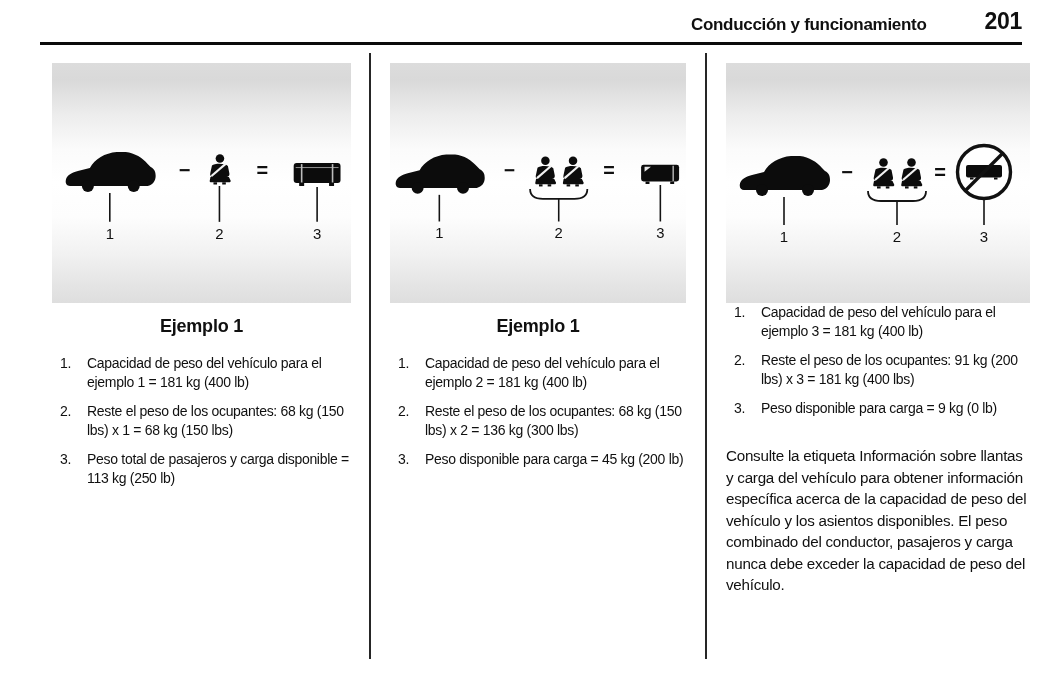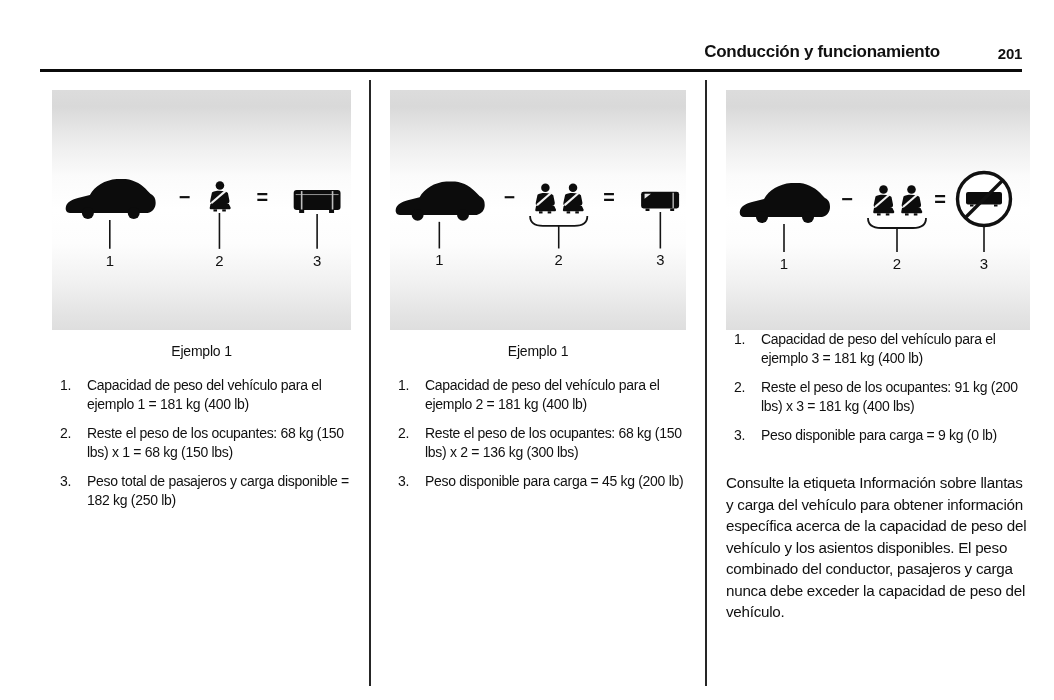--- a/index.html
+++ b/index.html
@@ -2,43 +2,43 @@
 <html><head>
 <meta charset="utf-8">
 <style>
   * { margin:0; padding:0; box-sizing:border-box; }
   html,body { width:1054px; height:700px; background:#ffffff; overflow:hidden;
               font-family:"Liberation Sans", sans-serif; color:#101010; }
 
   .page { width:1054px; height:700px; background:#fff; }
 
   
-  header { height:72px; margin:0 32px 0 40px; border-bottom:3px solid #0b0b0b;
+  header { height:45px; margin:0 32px 0 40px; border-bottom:3px solid #0b0b0b;
            display:flex; align-items:flex-end; justify-content:flex-end; padding-bottom:7px; }
   .section-title { font-size:17px; font-weight:700; letter-spacing:-0.3px; }
-  .page-number  { font-size:15px; font-weight:700; margin-left:58px; letter-spacing:-0.3px; }
+  .page-number  { font-size:23px; font-weight:700; margin-left:58px; letter-spacing:-0.3px; }
 
   
   .columns { display:flex; margin:8px 24px 0 40px; height:606px; }
   .col { overflow:hidden; }
   .col-1 { width:331px; border-right:2px solid #262626; padding:10px 18px 0 12px; }
   .col-2 { width:336px; border-right:2px solid #262626; padding:10px 19px 0 19px; }
   .col-3 { width:323px; padding:10px 0 0 19px; }
 
   
   .diagram { position:relative; height:240px; width:100%;
      background:linear-gradient(180deg,#dcdcdc 0%,#d9d9d9 7%,#ededed 22%,
                 #fbfbfb 36%,#ffffff 50%,#fdfdfd 64%,#f1f1f1 80%,#e4e4e4 93%,#dedede 100%); }
   .diagram svg { position:absolute; inset:0; width:100%; height:100%; }
   .diagram svg text { font-family:"Liberation Sans", sans-serif; fill:#101010; }
   .callout-number { font-size:15px; }
   .op-sign { font-size:20px; font-weight:700; }
 
   
-  h2.example-title { font-size:14px; font-weight:400; text-align:center;
+  h2.example-title { font-size:18px; font-weight:700; text-align:center;
                      margin:13px 0 17px 0; letter-spacing:-0.2px; }
   .weight-list { list-style:none; padding-left:8px; }
   .weight-list li { display:flex; margin-bottom:10px; font-size:14px;
                     line-height:19px; letter-spacing:-0.3px; }
   .item-number { width:27px; flex:0 0 27px; }
   .item-text { flex:1; }
   .note { font-size:15.2px; line-height:21.5px; letter-spacing:-0.25px; margin-top:27px; }
 </style>
 </head>
 <body>
@@ -112,21 +112,21 @@
         <li>
           <span class="item-number">1.</span>
           <span class="item-text">Capacidad de peso del vehículo para el ejemplo 1 = 181 kg (400 lb)</span>
         </li>
         <li>
           <span class="item-number">2.</span>
           <span class="item-text">Reste el peso de los ocupantes: 68 kg (150 lbs) x 1 = 68 kg (150 lbs)</span>
         </li>
         <li>
           <span class="item-number">3.</span>
-          <span class="item-text">Peso total de pasajeros y carga disponible = 182 kg (250 lb)</span>
+          <span class="item-text">Peso total de pasajeros y carga disponible = 113 kg (250 lb)</span>
         </li>
       </ol>
     </section>
 
     <section class="col col-2">
       <div class="diagram">
         <svg viewBox="0 0 300 240" preserveAspectRatio="xMidYMid meet">
           <g>
               <use href="#def-car" transform="translate(4,88)"></use>
             </g>

